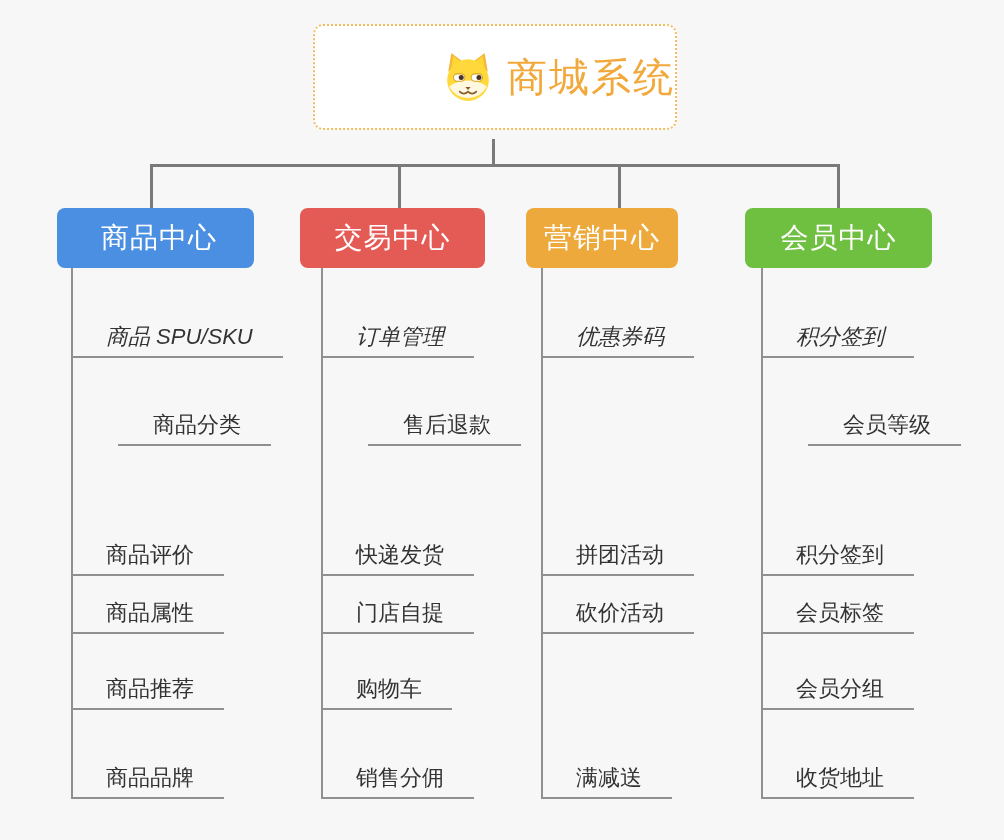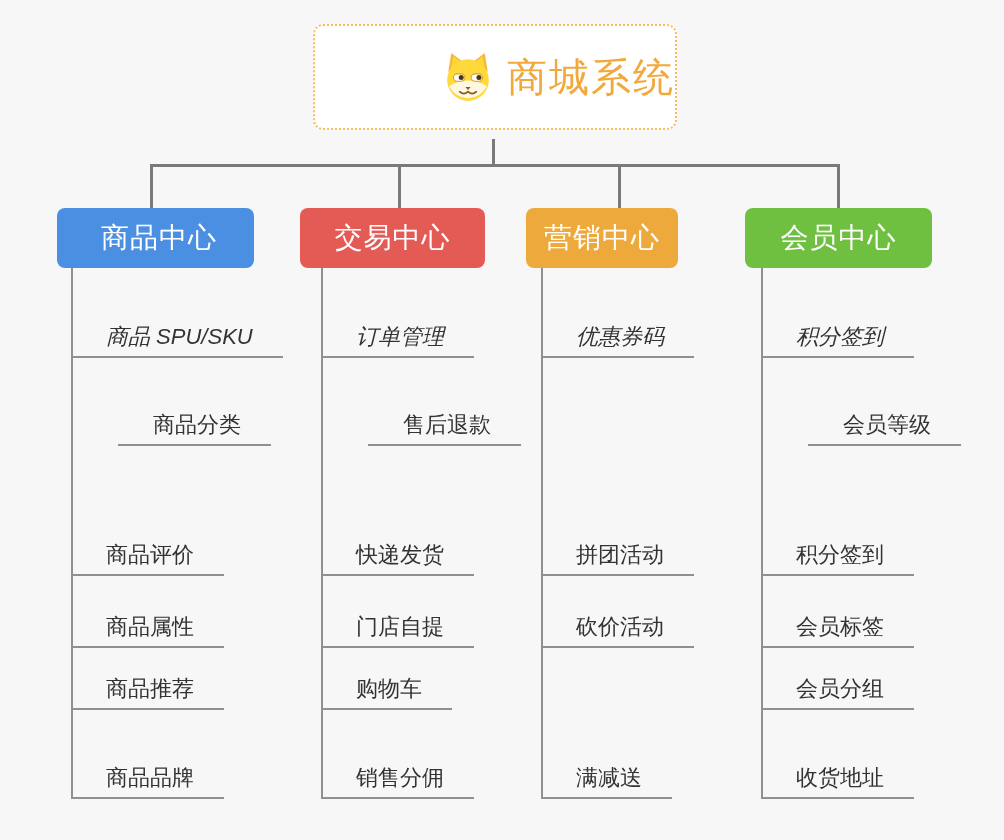--- a/index.html
+++ b/index.html
@@ -67,21 +67,21 @@
     border-bottom:2px solid #909090;
     white-space:nowrap;
   }
   .col-1{left:71px;}
   .col-2{left:321px;}
   .col-3{left:541px;}
   .col-4{left:761px;}
   .row-1{top:322px;font-style:italic;}
   .row-2{top:410px;margin-left:47px;}
   .row-3{top:492px;margin-top:48px;}
-  .row-4{top:612px;}
+  .row-4{top:598px;}
   .row-5{top:674px;}
   .row-6{top:763px;}
 </style>
 </head>
 <body>
 
 <div class="canvas">
 
   <div class="root-node">
     <svg class="root-icon" viewBox="0 0 48 48">

